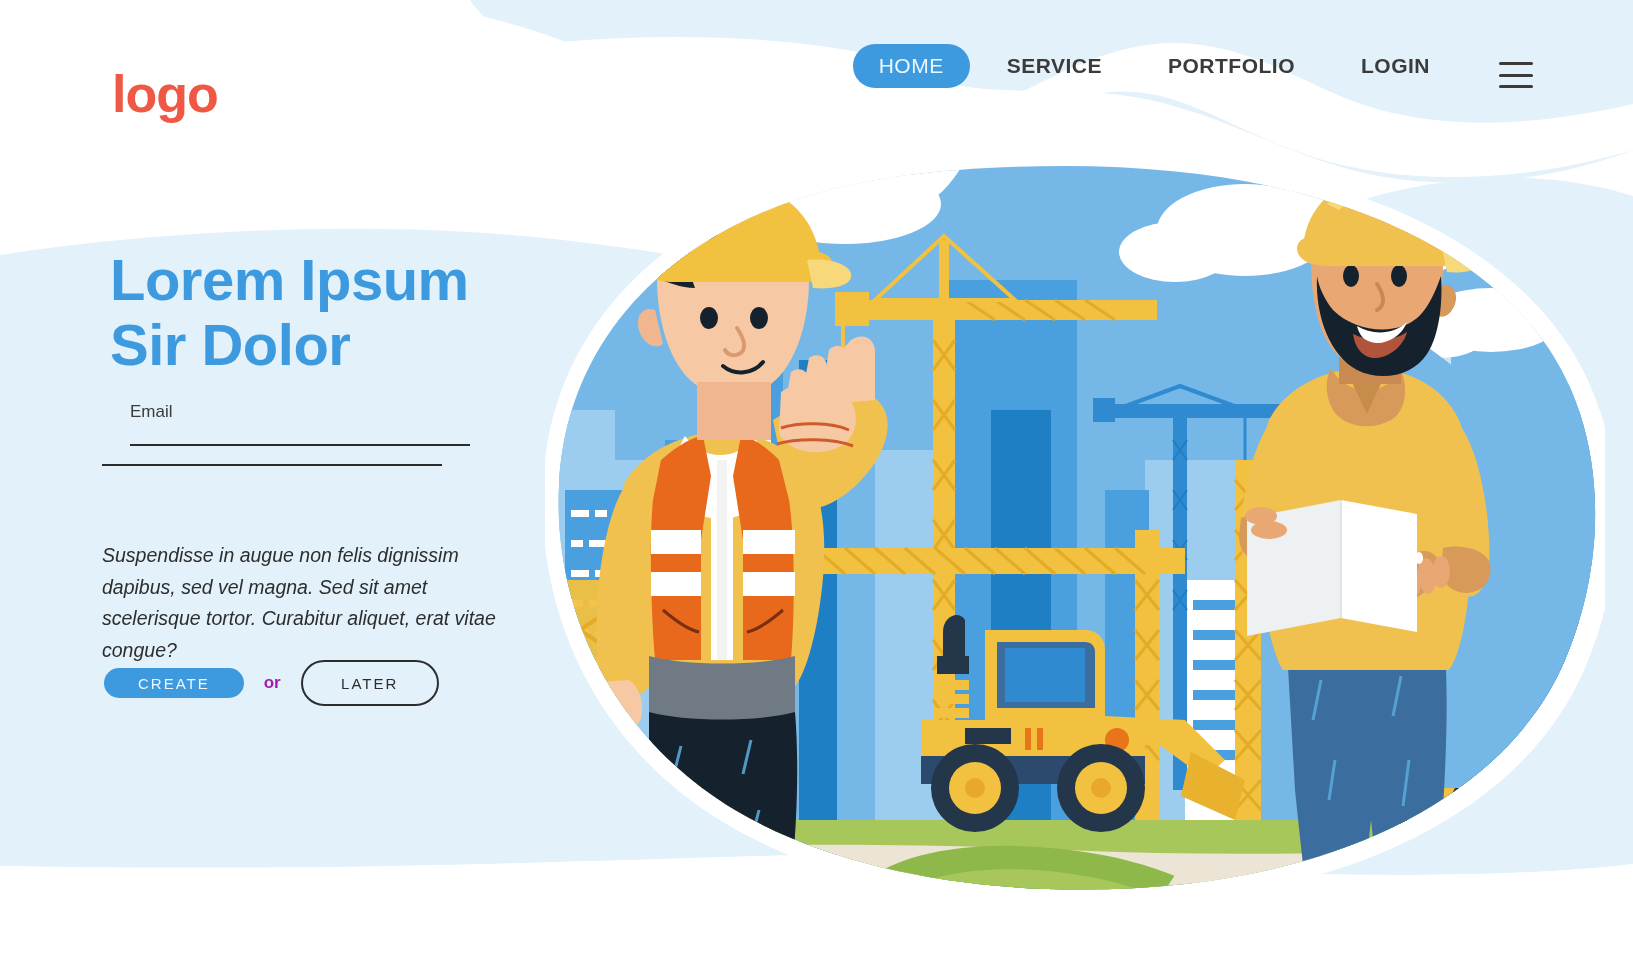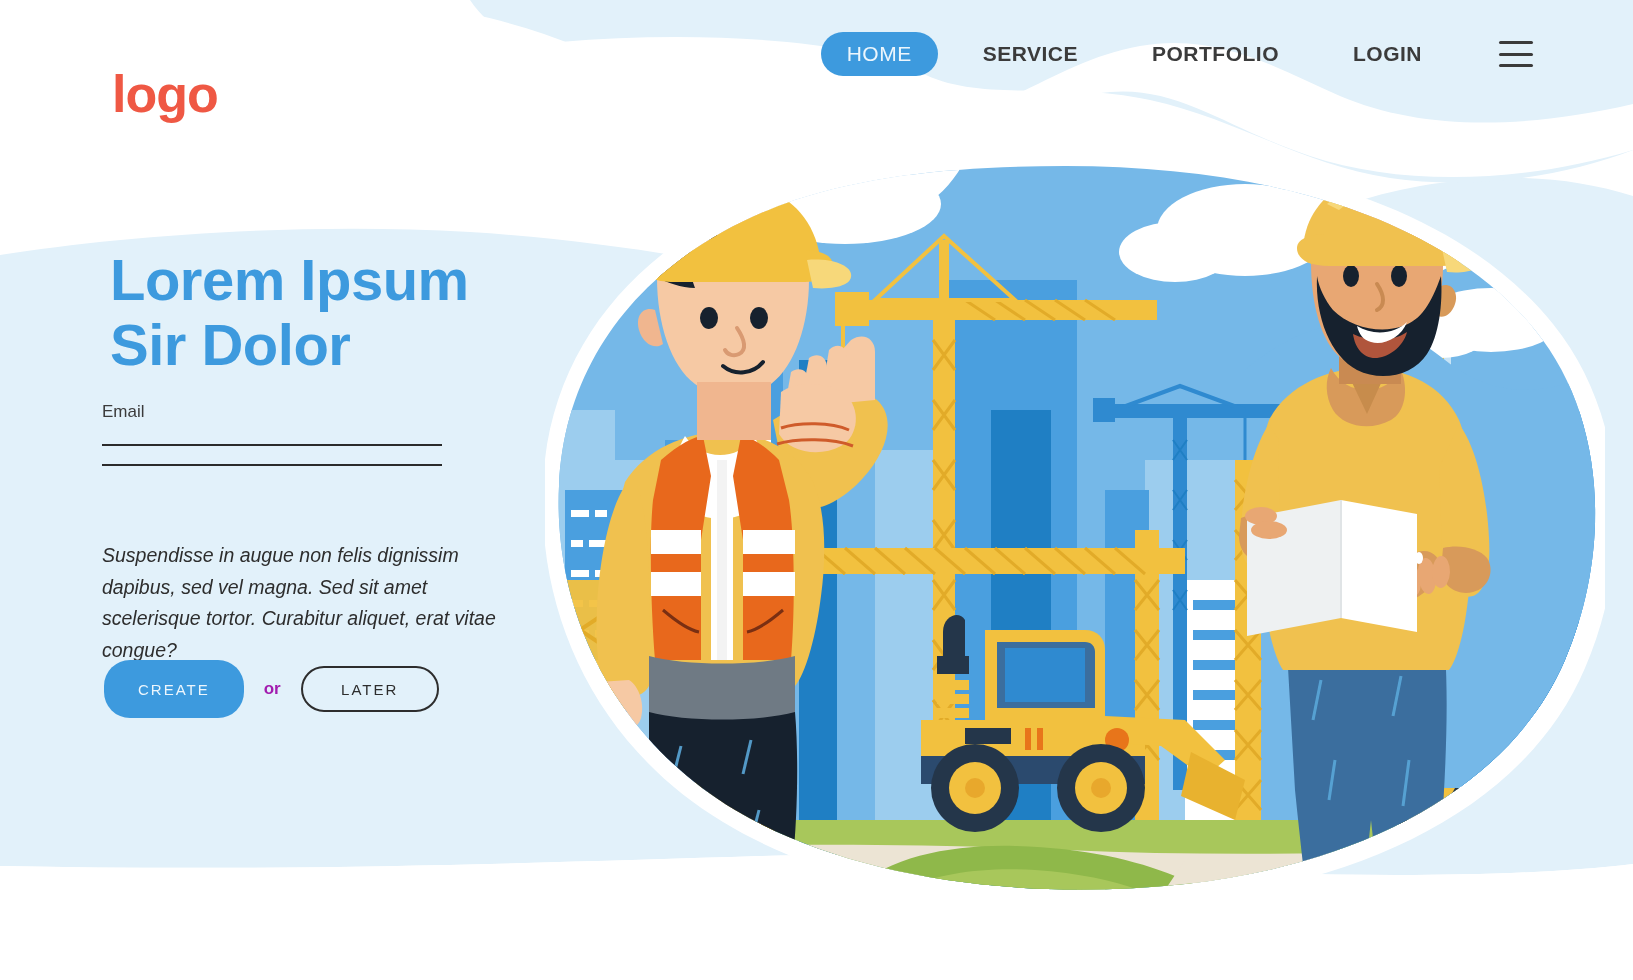--- a/index.html
+++ b/index.html
@@ -15,52 +15,52 @@
   
   .bg-layer{position:absolute;inset:0;width:1633px;height:980px;}
 
   
   .header{position:absolute;top:0;left:0;width:1633px;height:130px;z-index:40;}
   .logo{
     position:absolute;left:112px;top:68px;
     font-size:52px;font-weight:bold;letter-spacing:-1px;
     color:#ef5844;line-height:1;
   }
-  .nav{position:absolute;right:100px;top:32px;display:flex;align-items:center;gap:16px;}
+  .nav{position:absolute;right:100px;top:44px;display:flex;align-items:flex-end;gap:8px;}
   .nav-item{
     font-size:21px;letter-spacing:.5px;color:#3b3b3b;
     padding:10px 29px;cursor:pointer;white-space:nowrap;font-weight:bold;
   }
   .nav-item.active{
     background:#3d9ade;color:#ecf6fd;border-radius:22px;
     padding:10px 26px;font-weight:normal;
   }
   .burger{width:34px;height:26px;margin-left:32px;display:flex;flex-direction:column;justify-content:space-between;cursor:pointer;}
   .burger span{display:block;height:3px;background:#3b3b3b;border-radius:2px;}
 
   
   .left{position:absolute;left:0;top:0;width:640px;height:980px;z-index:30;}
   .headline{
     position:absolute;left:110px;top:248px;width:430px;
     font-size:58px;line-height:1.12;font-weight:bold;
     color:#3d9ade;letter-spacing:-0.5px;
   }
   .field{position:absolute;left:102px;width:340px;}
-  .field-1{top:402px;}
+  .field-1{top:402px;margin-left:28px;}
   .field-2{top:464px;}
   .field-label{font-size:17px;color:#3b3b3b;margin-bottom:22px;display:block;}
   .field-line{height:2px;background:#2b2b2b;width:340px;}
   .blurb{
     position:absolute;left:102px;top:540px;width:420px;
     font-size:19.5px;line-height:1.62;font-style:italic;color:#2d2d2d;
   }
   .actions{position:absolute;left:104px;top:660px;display:flex;align-items:center;}
   .btn-create{
     background:#3d9ade;color:#ecf6fd;border:none;border-radius:26px;
-    font-size:15px;letter-spacing:2px;padding:0 34px;height:58px;
+    font-size:15px;letter-spacing:2px;padding:0 34px;height:30px;
     display:flex;align-items:center;justify-content:center;cursor:pointer;
     font-family:"Liberation Sans", sans-serif;min-width:138px;
   }
   .or{font-size:17px;font-weight:bold;color:#a21caf;margin:0 20px;}
   .btn-later{
     background:transparent;color:#2d2d2d;border:2px solid #2d2d2d;border-radius:26px;
     font-size:15px;letter-spacing:2px;padding:0 34px;height:46px;
     display:flex;align-items:center;justify-content:center;cursor:pointer;
     font-family:"Liberation Sans", sans-serif;min-width:138px;
   }

